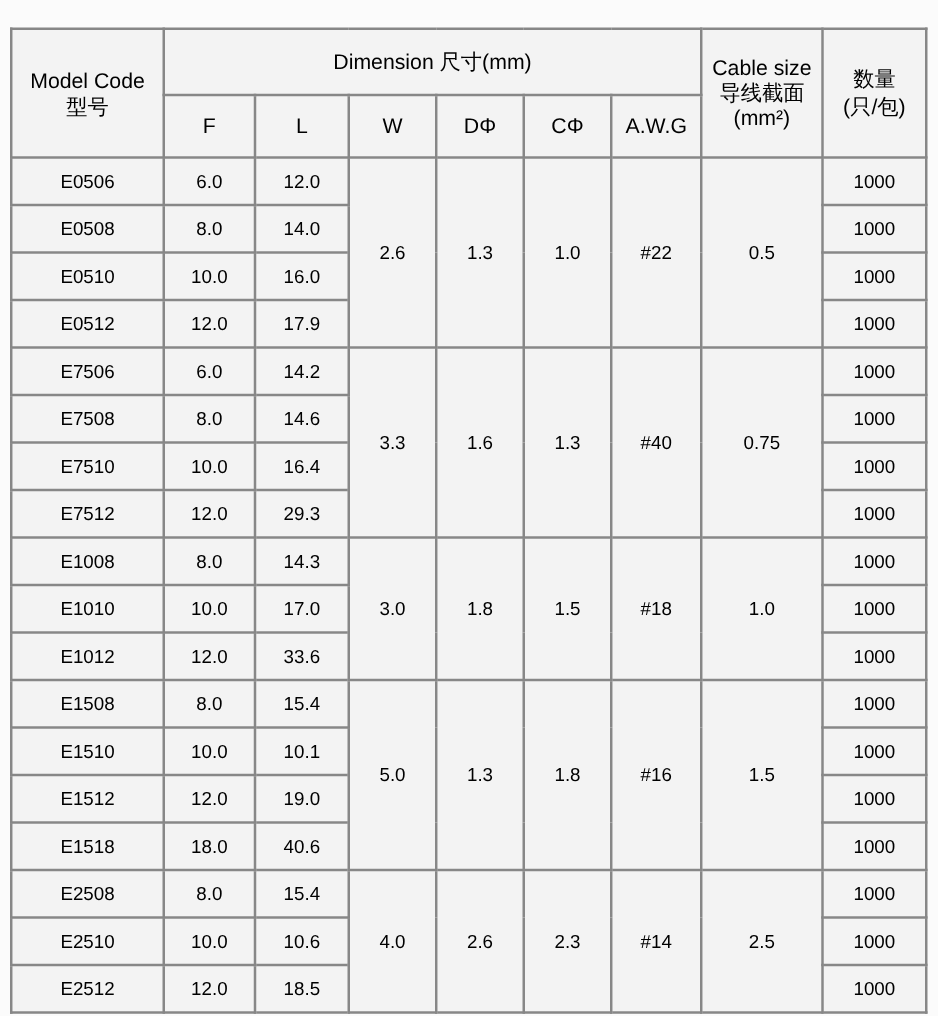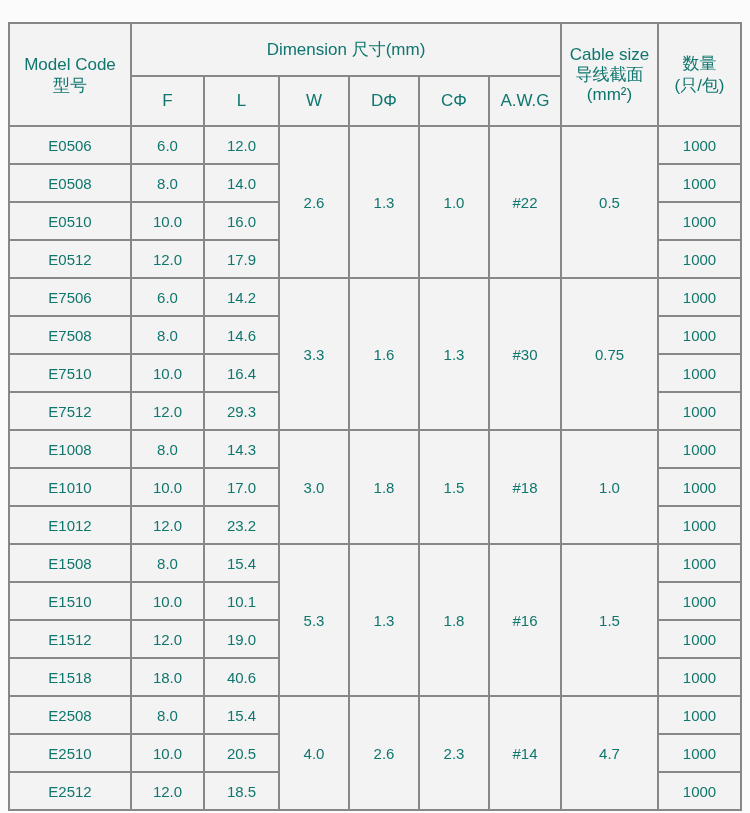--- a/index.html
+++ b/index.html
@@ -14,21 +14,21 @@
     font-family: "Liberation Sans", sans-serif;
     position: relative;
   }
   table.spec {
     position: absolute;
     left: 8px;
     top: 22px;
     width: 732px;
     border-collapse: collapse;
     table-layout: fixed;
-    color: #0f766e;
+    color: #000000;
   }
   table.spec th,
   table.spec td {
     border: 2px solid #878787;
     background: #f3f3f3;
     text-align: center;
     vertical-align: middle;
     font-weight: 400;
     padding: 0;
     overflow: hidden;
@@ -114,21 +114,21 @@
         <td>17.9</td>
         <td>1000</td>
       </tr>
       <tr>
         <td>E7506</td>
         <td>6.0</td>
         <td>14.2</td>
         <td rowspan="4">3.3</td>
         <td rowspan="4">1.6</td>
         <td rowspan="4">1.3</td>
-        <td rowspan="4">#30</td>
+        <td rowspan="4">#40</td>
         <td rowspan="4">0.75</td>
         <td>1000</td>
       </tr>
       <tr>
         <td>E7508</td>
         <td>8.0</td>
         <td>14.6</td>
         <td>1000</td>
       </tr>
       <tr>
@@ -156,28 +156,28 @@
       </tr>
       <tr>
         <td>E1010</td>
         <td>10.0</td>
         <td>17.0</td>
         <td>1000</td>
       </tr>
       <tr>
         <td>E1012</td>
         <td>12.0</td>
-        <td>23.2</td>
+        <td>33.6</td>
         <td>1000</td>
       </tr>
       <tr>
         <td>E1508</td>
         <td>8.0</td>
         <td>15.4</td>
-        <td rowspan="4">5.3</td>
+        <td rowspan="4">5.0</td>
         <td rowspan="4">1.3</td>
         <td rowspan="4">1.8</td>
         <td rowspan="4">#16</td>
         <td rowspan="4">1.5</td>
         <td>1000</td>
       </tr>
       <tr>
         <td>E1510</td>
         <td>10.0</td>
         <td>10.1</td>
@@ -196,27 +196,27 @@
         <td>1000</td>
       </tr>
       <tr>
         <td>E2508</td>
         <td>8.0</td>
         <td>15.4</td>
         <td rowspan="3">4.0</td>
         <td rowspan="3">2.6</td>
         <td rowspan="3">2.3</td>
         <td rowspan="3">#14</td>
-        <td rowspan="3">4.7</td>
+        <td rowspan="3">2.5</td>
         <td>1000</td>
       </tr>
       <tr>
         <td>E2510</td>
         <td>10.0</td>
-        <td>20.5</td>
+        <td>10.6</td>
         <td>1000</td>
       </tr>
       <tr>
         <td>E2512</td>
         <td>12.0</td>
         <td>18.5</td>
         <td>1000</td>
       </tr>
     </tbody>
 </table>

